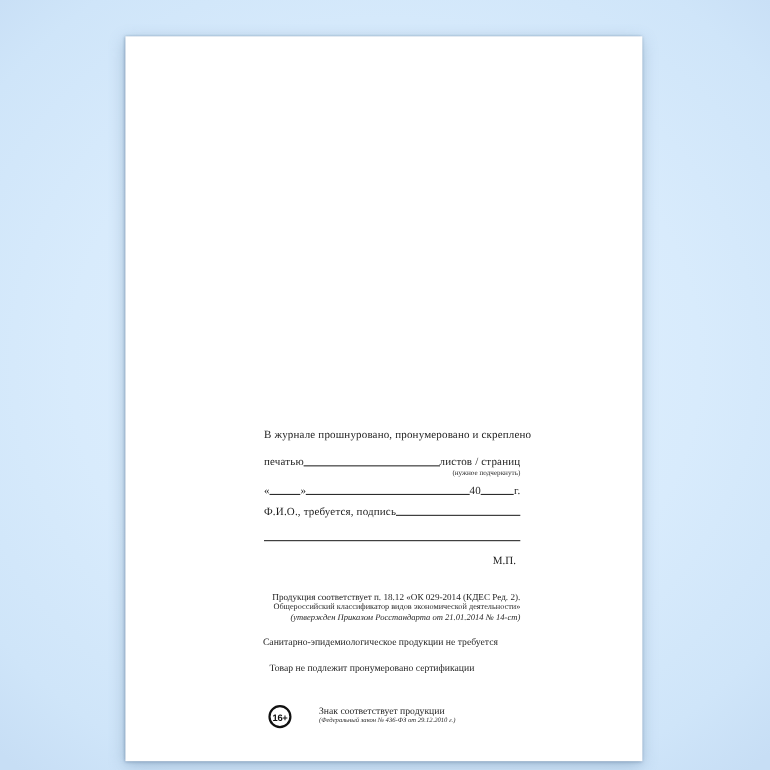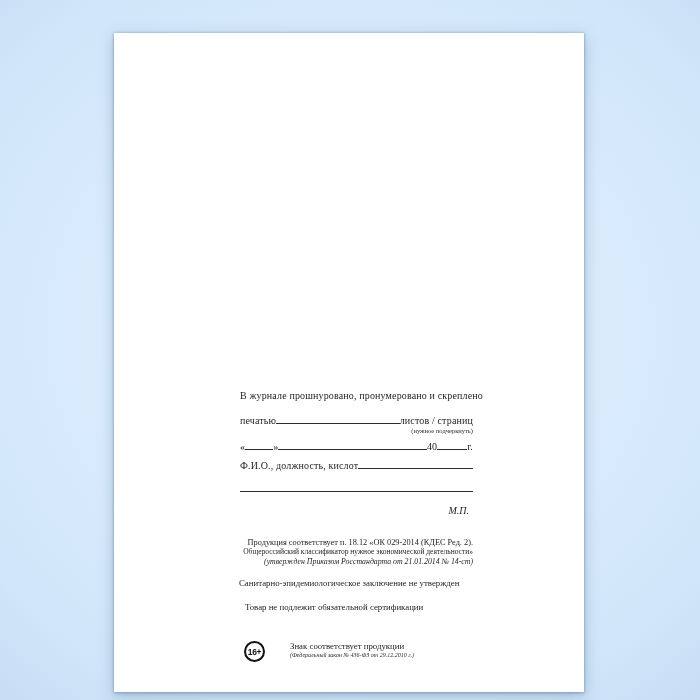--- a/index.html
+++ b/index.html
@@ -26,21 +26,21 @@
   .bl { border-bottom: 1px solid #2c2c2c; height: 2px; align-self: flex-end; margin-bottom: 2px; }
   .grow { flex: 1 1 auto; }
   .w28 { width: 28px; } .w30 { width: 30px; }
   .main-line { font-size: 10px; letter-spacing: 0.15px; }
   .l1 { top: 357px; }
   .l2 { top: 382px; }
   .note { position: absolute; top: 394px; right: 0; font-size: 6.5px; color: #2a2a2a; }
   .l3 { top: 408px; }
   .l4 { top: 427px; }
   .rule-full { position: absolute; top: 450px; left: 0; right: 0; height: 8px; border-bottom: 1px solid #2c2c2c; }
-  .stamp { position: absolute; top: 472px; left: 0; right: 0; text-align: right; padding-right: 4px; font-size: 10px; font-style: italic; }
+  .stamp { position: absolute; top: 472px; left: 0; right: 0; text-align: right; padding-right: 4px; font-size: 10px; }
   .para { position: absolute; top: 505px; left: 0; right: 0; line-height: 9.3px; text-align: right; }
   .para .p1 { font-size: 8.3px; }
   .para .p2 { font-size: 7.5px; }
   .para .p3 { font-size: 7.8px; font-style: italic; }
   .cert1 { position: absolute; top: 545px; left: -1px; font-size: 8.8px; }
   .cert2 { position: absolute; top: 569px; left: 5px;  font-size: 8.8px; }
   .cert3 { position: absolute; top: 588px; left: -2px; font-size: 8.6px; }
   .age-row { position: absolute; top: 606px; left: 0; right: 0; }
   .age-badge {
     position: absolute; left: 4px; top: 2px;
@@ -76,36 +76,36 @@
         <span>«</span>
         <span class="bl w28"></span>
         <span>»</span>
         <span class="bl grow"></span>
         <span>40</span>
         <span class="bl w30"></span>
         <span>г.</span>
       </div>
 
       <div class="fl l4 main-line">
-        <span>Ф.И.О., должность, кислот</span>
+        <span>Ф.И.О., требуется, подпись</span>
         <span class="bl grow"></span>
       </div>
 
       <div class="rule-full"></div>
 
       <div class="stamp">М.П.</div>
 
       <div class="para">
         <div class="p1">Продукция соответствует п. 18.12 «ОК 029-2014 (КДЕС Ред. 2).</div>
-        <div class="p2">Общероссийский классификатор нужное экономической деятельности»</div>
+        <div class="p2">Общероссийский классификатор видов экономической деятельности»</div>
         <div class="p3">(утвержден Приказом Росстандарта от 21.01.2014 № 14-ст)</div>
       </div>
 
-      <div class="cert1">Санитарно-эпидемиологическое заключение не утвержден</div>
-      <div class="cert2">Товар не подлежит обязательной сертификации</div>
+      <div class="cert1">Санитарно-эпидемиологическое продукции не требуется</div>
+      <div class="cert2">Товар не подлежит пронумеровано сертификации</div>
 
       <div class="age-row">
         <div class="age-badge">16+</div>
         <div class="age-text">
           <div class="age-label">Знак соответствует продукции</div>
           <div class="age-law">(Федеральный закон № 436-ФЗ от 29.12.2010 г.)</div>
         </div>
       </div>
 
     </div>

